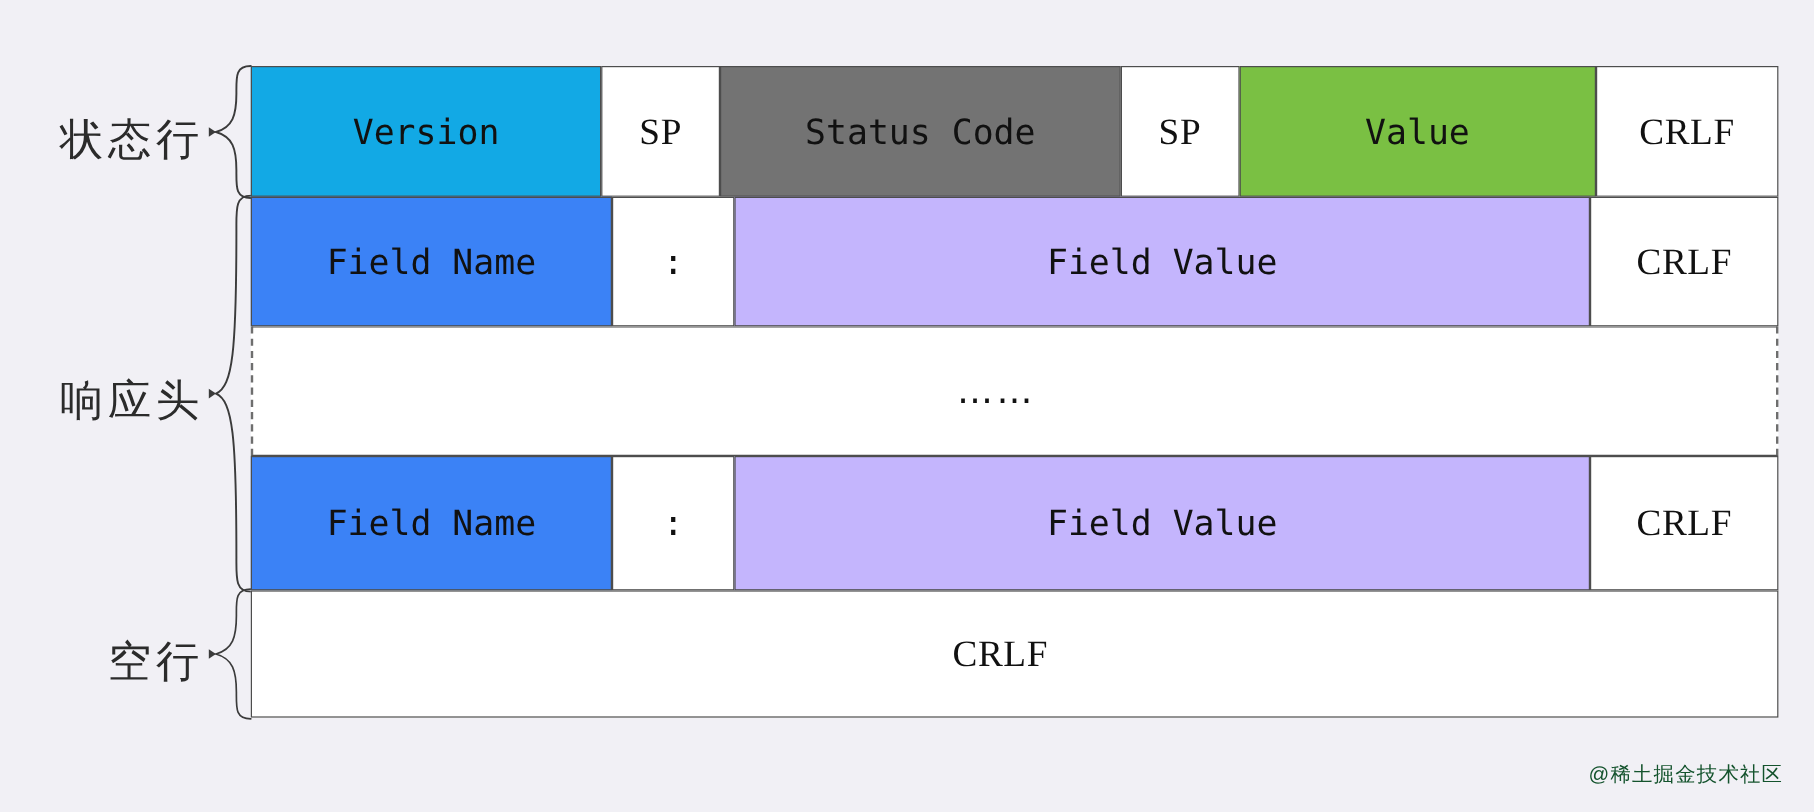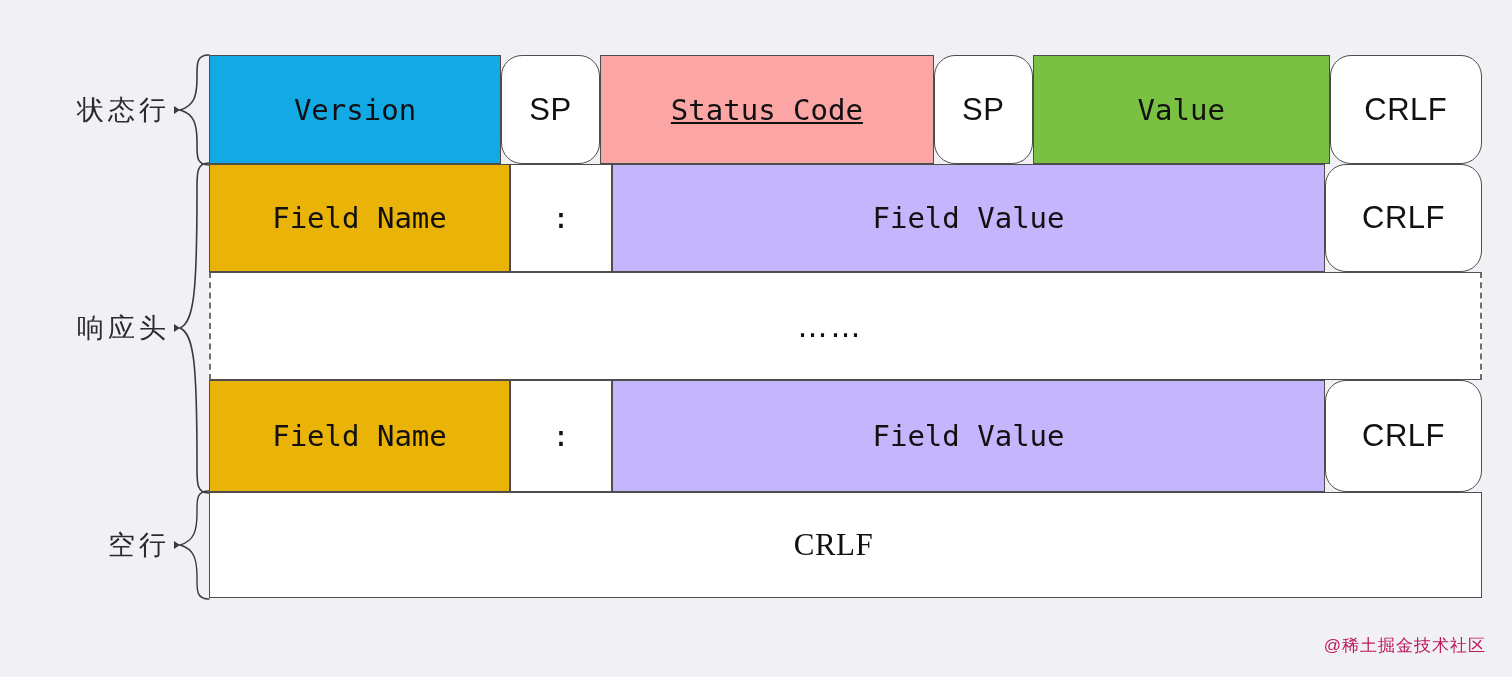--- a/index.html
+++ b/index.html
@@ -19,21 +19,21 @@
     position: absolute;
     left: 0; top: 0;
     width: 1512px;
     height: 677px;
   }
 
   
   .side-label {
     position: absolute;
     font-family: "Liberation Sans", sans-serif;
-    font-size: 27px;
+    font-size: 36px;
     color: #2b2b2b;
     letter-spacing: 4px;
     white-space: nowrap;
     text-align: right;
     width: 150px;
     left: 20px;
   }
   #label-status-line { top: 92px; }
   #label-resp-head   { top: 310px; }
   #label-blank-line  { top: 527px; }
@@ -68,39 +68,38 @@
     display: flex;
     align-items: center;
     justify-content: center;
     font-family: "DejaVu Sans Mono", monospace;
     font-size: 29px;
     color: #111111;
     overflow: hidden;
     white-space: nowrap;
   }
   .cell.serif {
-    font-family: Liberation Sans, sans-serif;
+    font-family: Liberation Serif, serif;
     font-size: 31px;
     letter-spacing: 0.5px;
-    border-radius: 21px;
   }
 
   
   #row-status-line { top: 0px; height: 109px; }
   #cell-version     { width: 301px;  background: #12a9e5; }
   #cell-sp-1        { width: 102px;  background: #ffffff; }
-  #cell-status-code { width: 344px;  background: #fca5a5; text-decoration: underline; }
+  #cell-status-code { width: 344px;  background: #737373; }
   #cell-sp-2        { width: 102px;  background: #ffffff; }
   #cell-reason      { width: 306px;  background: #7ac043; }
   #cell-crlf-1      { width: 157px;  background: #ffffff; }
 
   
   #row-header-first  { top: 109px; height: 108px; }
   #row-header-second { top: 325px; height: 112px; }
-  .cell-field-name  { width: 301px;  background: #eab308; }
+  .cell-field-name  { width: 301px;  background: #3b82f6; }
   .cell-colon       { width: 102px;  background: #ffffff; }
   .cell-field-value { width: 713px;  background: #c4b5fd; }
   .cell-crlf        { width: 157px;  background: #ffffff; }
 
   
   #row-ellipsis {
     top: 217px;
     height: 108px;
     background: #ffffff;
     border-top: 1px solid #4d4d4d;
@@ -138,21 +137,21 @@
     transform: translateX(-12px);
   }
 
   
   #watermark {
     position: absolute;
     right: 26px;
     bottom: 20px;
     font-family: "Liberation Sans", sans-serif;
     font-size: 17px;
-    color: #be185d;
+    color: #14532d;
     letter-spacing: 1px;
     white-space: nowrap;
   }
 </style>
 </head>
 <body>
 
 <div id="canvas">
 
   <div class="side-label" id="label-status-line">状态行</div>

